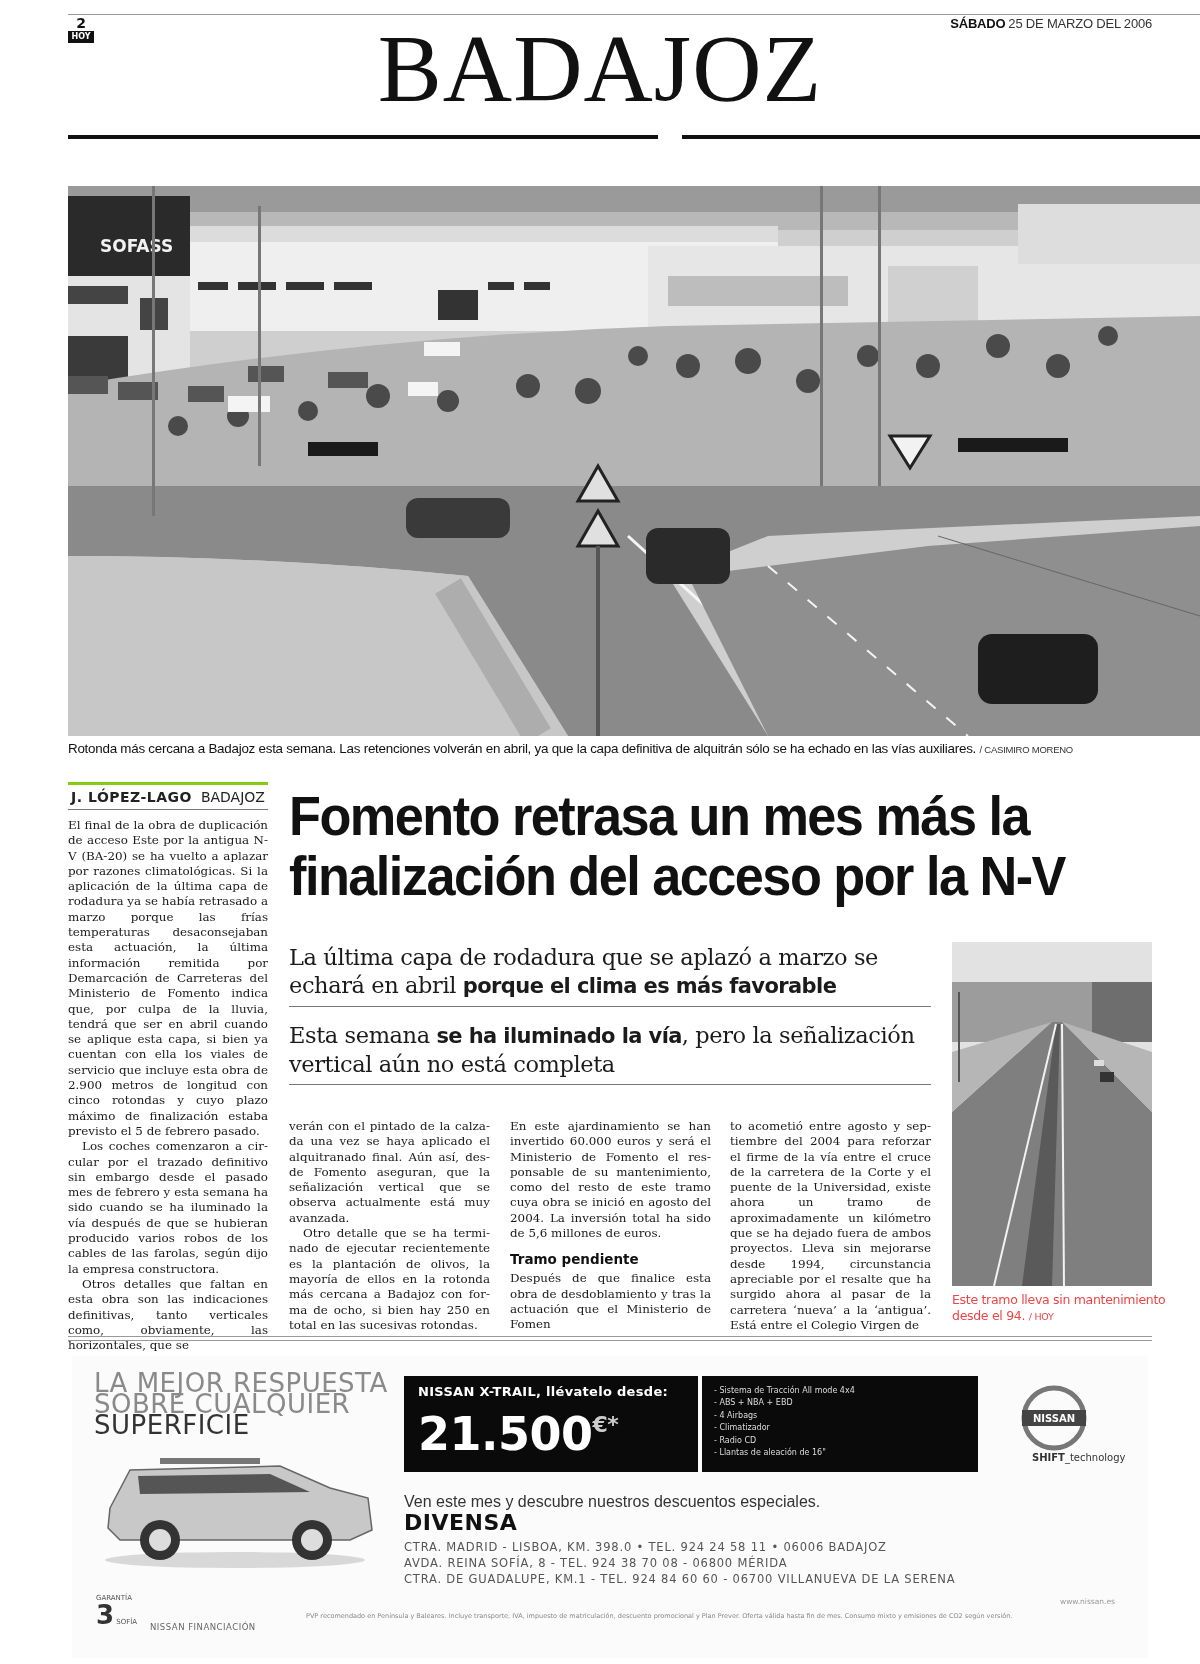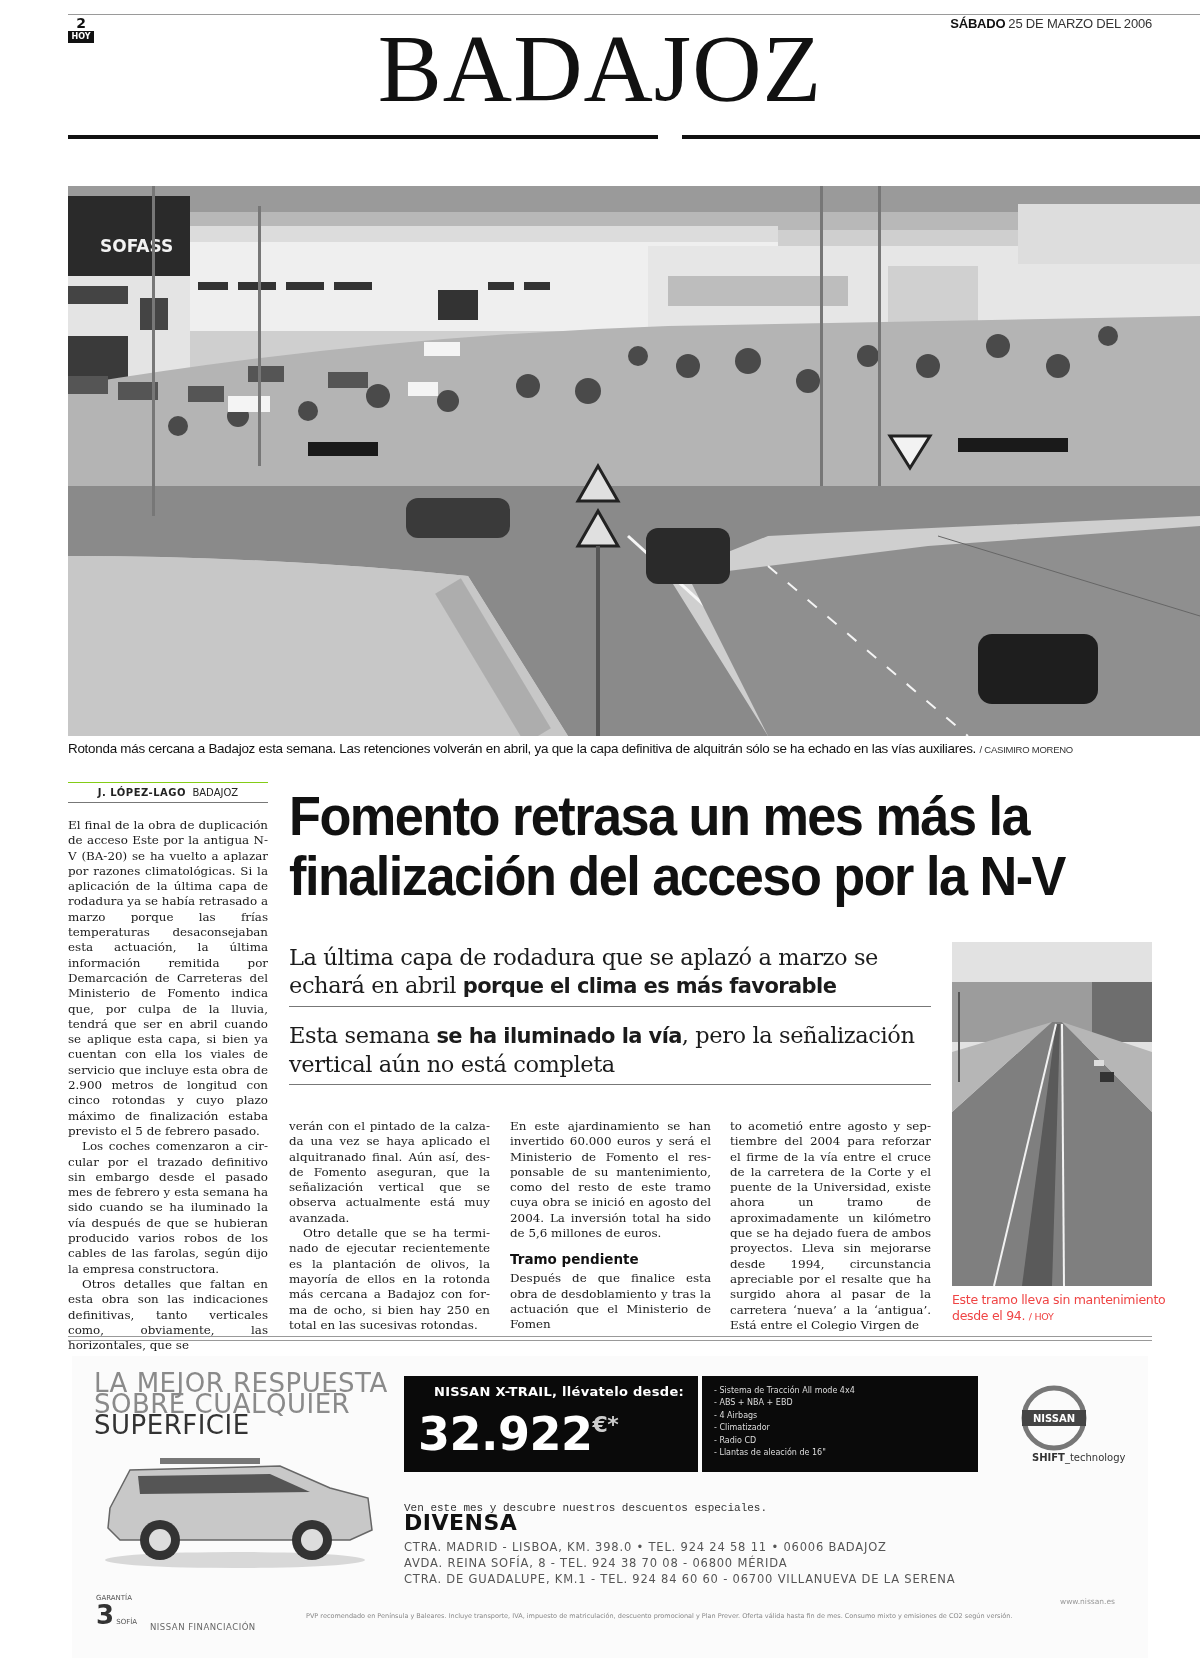--- a/index.html
+++ b/index.html
@@ -18,21 +18,21 @@
   .mast-rule { top: 135px; height: 4px; background: #111; }
   .mast-rule.l { left: 68px; width: 590px; }
   .mast-rule.r { left: 682px; width: 518px; }
 
   
   .photo-main { left: 68px; top: 186px; width: 1132px; height: 550px; overflow: hidden; background: #c9c9c9; }
   .caption-main { left: 68px; top: 741px; width: 1132px; font-family: "Liberation Sans", sans-serif; font-size: 13.4px; color: #111; white-space: nowrap; letter-spacing: -0.25px; }
   .credit { font-size: 9.5px; text-transform: uppercase; color: #333; }
 
   
-  .byline { left: 68px; top: 782px; width: 200px; border-top: 1px solid #84cc16; border-bottom: 1px solid #777; padding: 4px 0 4px; text-align: center; font-family: "DejaVu Sans", sans-serif; font-size: 10px; color: #222; }
+  .byline { left: 68px; top: 782px; width: 200px; border-top: 3px solid #84cc16; border-bottom: 1px solid #777; padding: 4px 0 4px; text-align: center; font-family: "DejaVu Sans", sans-serif; font-size: 14px; color: #222; }
   .byline b { font-weight: bold; letter-spacing: 0.5px; }
 
   
   .col { font-family: "DejaVu Serif", serif; font-size: 11.9px; line-height: 15.3px; color: #1a1a1a; text-align: justify; hyphens: manual; }
   .col p { text-indent: 0; }
   .col p + p { text-indent: 14px; }
   .col-1 { left: 68px; top: 818px; width: 200px; }
   .col-2 { left: 289px; top: 1119px; width: 201px; }
   .col-3 { left: 510px; top: 1119px; width: 201px; }
   .col-4 { left: 730px; top: 1119px; width: 201px; }
@@ -56,28 +56,28 @@
 
   
   .ad-rule { left: 68px; width: 1084px; height: 1px; background: #999; }
   .ad-rule.a { top: 1336px; }
   .ad-rule.b { top: 1340px; }
   .ad { left: 72px; top: 1356px; width: 1076px; height: 302px; background: #fbfbfb; }
   .ad-slogan { left: 94px; top: 1373px; font-family: "DejaVu Sans", sans-serif; font-weight: normal; font-size: 26px; line-height: 21px; color: #8a8a8a; letter-spacing: 0.5px; }
   .ad-slogan .dark { color: #333; }
   .ad-car { left: 90px; top: 1448px; width: 290px; height: 120px; }
   .ad-price-box { left: 404px; top: 1376px; width: 294px; height: 96px; background: #0a0a0a; color: #fff; padding: 8px 14px; }
-  .ad-price-title { font-family: "DejaVu Sans", sans-serif; font-size: 13px; font-weight: bold; letter-spacing: 0.3px; text-align: right; }
+  .ad-price-title { font-family: "DejaVu Sans", sans-serif; font-size: 13px; font-weight: bold; letter-spacing: 0.3px; }
   .ad-price { font-family: "DejaVu Sans", sans-serif; font-weight: bold; font-size: 46px; line-height: 52px; letter-spacing: -0.5px; }
   .ad-price sup { font-size: 22px; vertical-align: 18px; color: #ccc; }
   .ad-feat-box { left: 702px; top: 1376px; width: 276px; height: 96px; background: #0a0a0a; color: #ddd; padding: 9px 12px; font-family: "DejaVu Sans", sans-serif; font-size: 8px; line-height: 12.4px; }
   .ad-logo { left: 1020px; top: 1384px; width: 68px; height: 68px; }
   .ad-shift { left: 1032px; top: 1452px; font-family: "DejaVu Sans", sans-serif; font-size: 10px; color: #333; }
   .ad-shift b { font-weight: bold; }
-  .ad-cta { left: 404px; top: 1493px; font-family: Liberation Mono, monospace; font-size: 11px; color: #333; margin-top: 9px; }
+  .ad-cta { left: 404px; top: 1493px; font-family: Liberation Sans, sans-serif; font-size: 16px; color: #333; }
   .ad-dealer { left: 404px; top: 1510px; font-family: "DejaVu Sans", sans-serif; font-weight: bold; font-size: 22px; color: #111; letter-spacing: 0.5px; }
   .ad-addr { left: 404px; width: 700px; font-family: "DejaVu Sans", sans-serif; font-size: 11.5px; color: #555; letter-spacing: 0.8px; white-space: nowrap; }
   .ad-addr.a1 { top: 1540px; }
   .ad-addr.a2 { top: 1556px; }
   .ad-addr.a3 { top: 1572px; }
   .ad-web { left: 1060px; top: 1597px; font-family: "DejaVu Sans", sans-serif; font-size: 7.5px; color: #999; }
   .ad-garantia { left: 96px; top: 1594px; width: 50px; font-family: "DejaVu Sans", sans-serif; font-size: 7px; color: #555; line-height: 9px; }
   .ad-garantia .big { font-size: 26px; font-weight: bold; color: #333; line-height: 24px; }
   .ad-fin { left: 150px; top: 1622px; font-family: "DejaVu Sans", sans-serif; font-size: 8.5px; color: #666; letter-spacing: 0.5px; }
   .ad-legal { left: 306px; top: 1612px; width: 840px; font-family: "DejaVu Sans", sans-serif; font-size: 6.5px; line-height: 9px; color: #888; }
@@ -259,21 +259,21 @@
     <path d="M48 28 L180 26 L220 44 L50 46 Z" fill="#555"></path>
     <rect x="70" y="10" width="100" height="6" fill="#777"></rect>
     <circle cx="70" cy="92" r="20" fill="#333"></circle>
       <circle cx="70" cy="92" r="11" fill="#ddd"></circle>
     <circle cx="222" cy="92" r="20" fill="#333"></circle>
       <circle cx="222" cy="92" r="11" fill="#ddd"></circle>
   </svg>
 </div>
 <div class="abs ad-price-box">
   <div class="ad-price-title">NISSAN X-TRAIL, llévatelo desde:</div>
-  <div class="ad-price"><span>32.922</span><sup><span>€</span><span>*</span></sup></div>
+  <div class="ad-price"><span>21.500</span><sup><span>€</span><span>*</span></sup></div>
 </div>
 <div class="abs ad-feat-box">
   <div>- Sistema de Tracción All mode 4x4</div>
   <div>- ABS + NBA + EBD</div>
   <div>- 4 Airbags</div>
   <div>- Climatizador</div>
   <div>- Radio CD</div>
   <div>- Llantas de aleación de 16"</div>
 </div>
 <div class="abs ad-logo">

